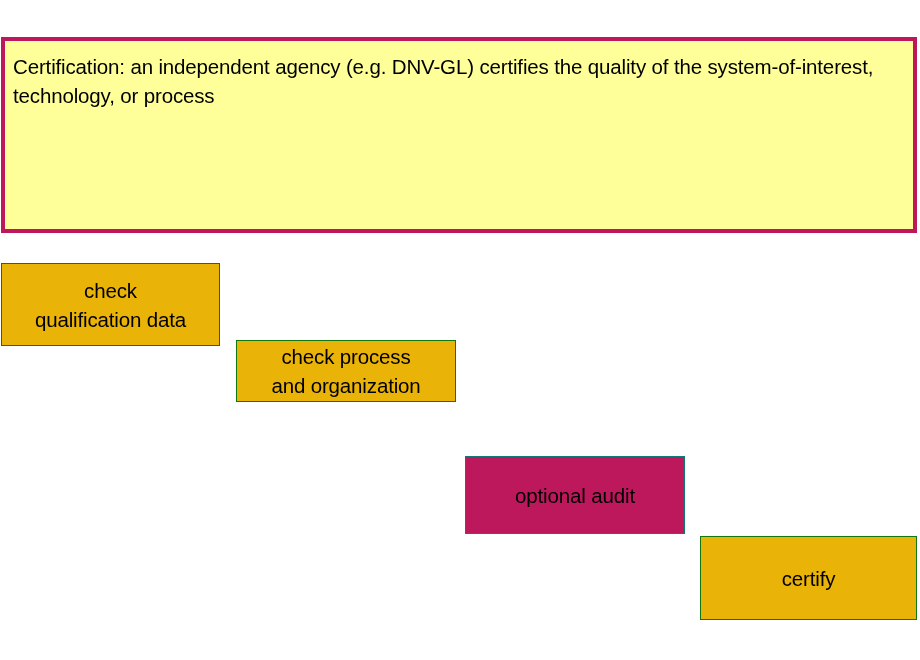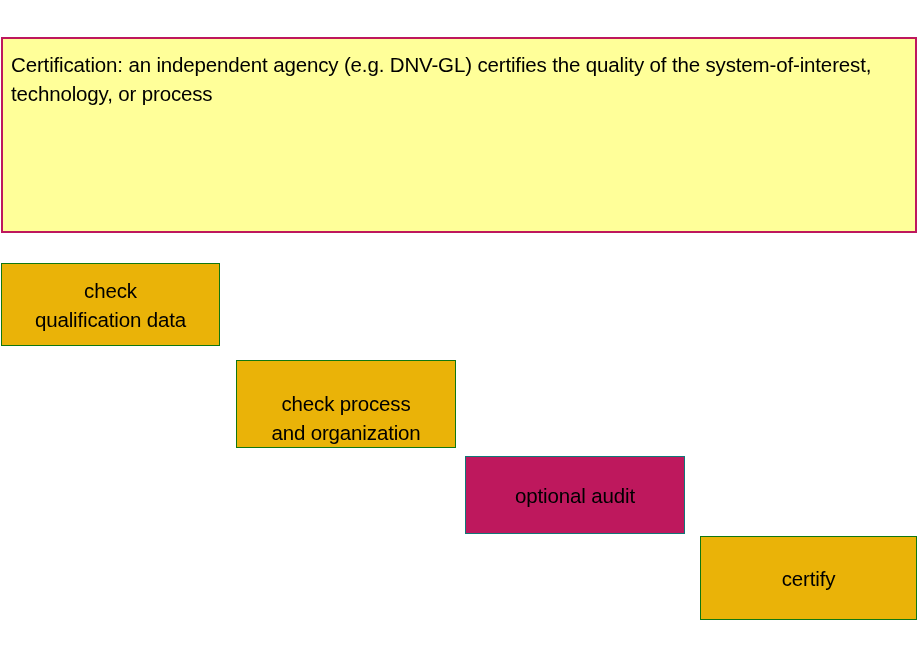--- a/index.html
+++ b/index.html
@@ -22,21 +22,21 @@
 
   
   .callout {
     position: absolute;
     left: 1px;
     top: 37px;
     width: 916px;
     height: 196px;
     box-sizing: border-box;
     background: #FFFF99;
-    border: 2px solid #be185d;
+    border: 4px solid #be185d;
     padding: 11px 10px 0 8px;
   }
   .callout-para {
     font-size: 20.5px;
     line-height: 29px;
     letter-spacing: -0.15px;
     text-align: left;
     white-space: pre-wrap;
     margin: 0;
   }
@@ -60,21 +60,21 @@
   .step.green {
     background: #eab308;
     border: 1px solid #117711;
   }
   .step.cyan {
     background: #be185d;
     border: 1px solid #117777;
   }
 
   .step-1 { left: 1px;   top: 263px; width: 219px; height: 83px; }
-  .step-2 { left: 236px; top: 360px; width: 220px; height: 88px; align-items: flex-end; }
+  .step-2 { left: 236px; top: 340px; width: 220px; height: 62px; }
   .step-3 { left: 465px; top: 456px; width: 220px; height: 78px; }
   .step-4 { left: 700px; top: 536px; width: 217px; height: 84px; }
 </style>
 </head>
 <body>
 
 <div id="canvas">
 
   <div class="callout">
     <p class="callout-para">Certification: an independent agency (e.g. DNV-GL) certifies the quality of the system-of-interest, technology, or process</p>

